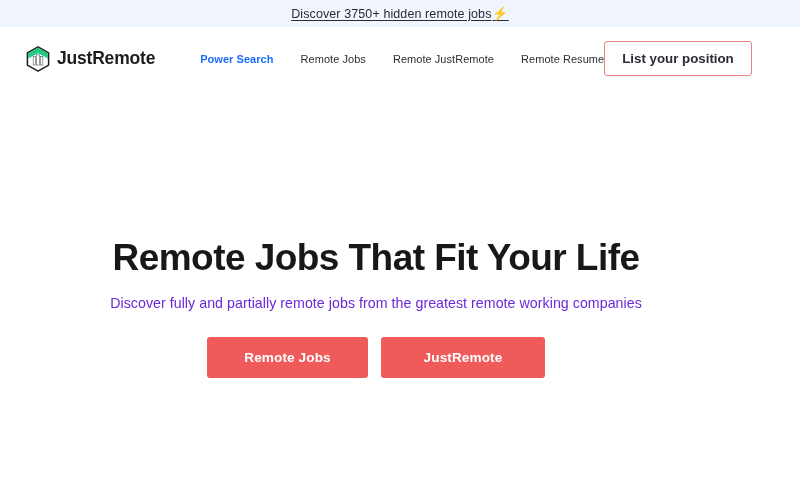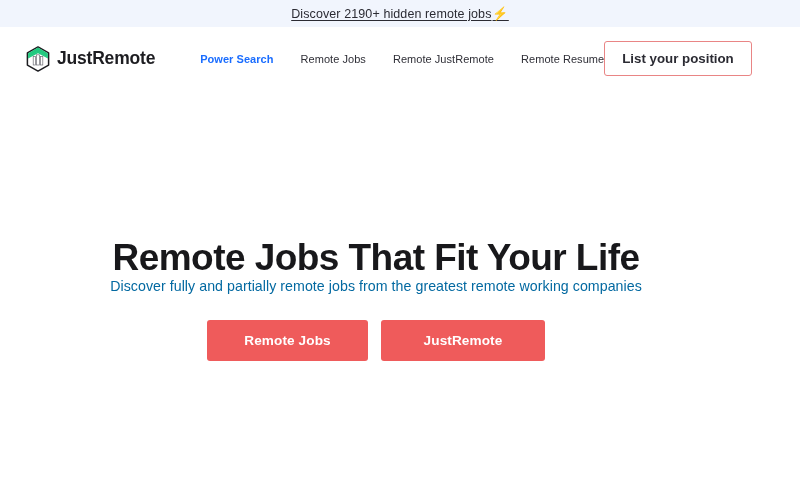--- a/index.html
+++ b/index.html
@@ -130,22 +130,23 @@
   .hero-title {
     font-size: 37px;
     font-weight: bold;
     color: #18181b;
     letter-spacing: -0.55px;
     line-height: 1.12;
     text-align: center;
   }
 
   .hero-subtitle {
+    margin-top: 17px;
     font-size: 14.2px;
-    color: #0369a1;
+    color: #6d28d9;
     text-align: center;
     letter-spacing: 0.05px;
     line-height: 1.2;
   }
 
   .hero-actions {
     margin-top: 25px;
     display: flex;
     gap: 13px;
   }
@@ -167,21 +168,21 @@
   }
 
   .cta-btn.primary-jobs { width: 161px; }
   .cta-btn.primary-search { width: 164px; }
 </style>
 </head>
 <body>
 
 <div class="promo-banner">
   <span class="promo-link">
-    <span>Discover 2190+ hidden remote jobs</span>
+    <span>Discover 3750+ hidden remote jobs</span>
       <span class="promo-bolt">⚡</span>
   </span>
 </div>
 
 <header class="site-header">
 
   <div class="brand">
     <span class="brand-mark-wrap">
       <svg class="brand-mark" viewBox="0 0 24 26" xmlns="http://www.w3.org/2000/svg" aria-hidden="true">
         <path d="M12 0.9 L22.6 6.9 L22.6 19.1 L12 25.1 L1.4 19.1 L1.4 6.9 Z" fill="#ffffff" stroke="#1d1d21" stroke-width="1.5" stroke-linejoin="round"></path>

